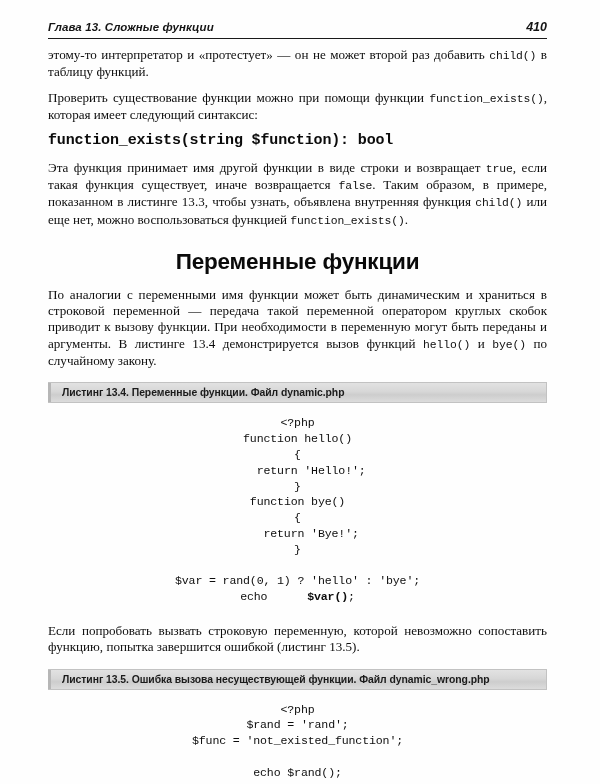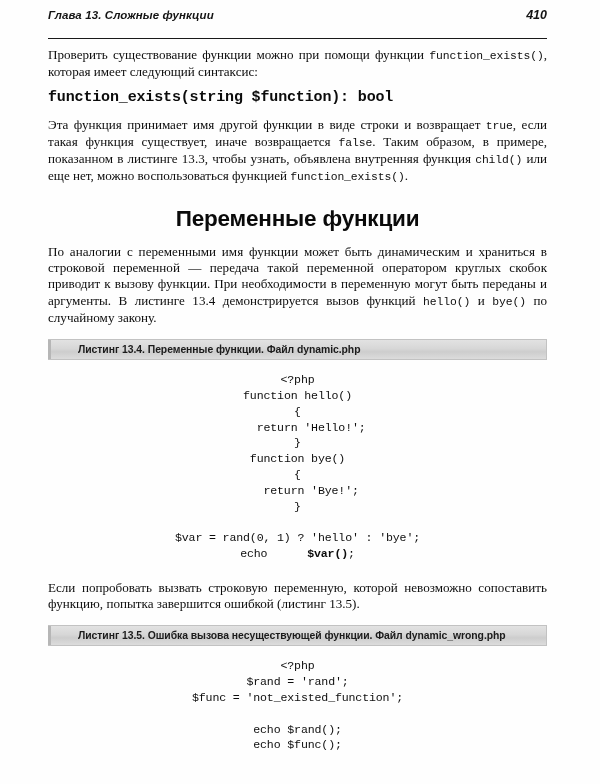--- a/index.html
+++ b/index.html
@@ -17,21 +17,21 @@
     font-family: "Liberation Serif", "DejaVu Serif", serif;
     color: #111111;
     box-sizing: border-box;
   }
 
   
   .running-head {
     position: absolute;
     left: 48px;
     right: 53px;
-    top: 8px;
+    top: 20px;
     height: 22px;
   }
   .running-head .rh-inner {
     display: flex;
     align-items: baseline;
     justify-content: space-between;
   }
   .rh-chapter {
     font-family: "Liberation Sans", "DejaVu Sans", sans-serif;
     font-style: italic;
@@ -124,21 +124,21 @@
     left: 0; top: 0; bottom: 0;
     width: 3px;
     background: #b6b6b6;
   }
   .listing-caption .cap-text {
     font-family: "Liberation Sans", "DejaVu Sans", sans-serif;
     font-weight: bold;
     font-size: 10.4px;
     letter-spacing: -0.05px;
     color: #1b1b1b;
-    padding-left: 30px;
+    padding-left: 14px;
     white-space: nowrap;
   }
 
   
   pre.code {
     margin: 0 0 6px 0;
     font-family: "Liberation Mono", "DejaVu Sans Mono", monospace;
     font-size: 11.6px;
     line-height: 15.8px;
     letter-spacing: -0.15px;
@@ -157,20 +157,21 @@
   <div class="running-head">
     <div class="rh-inner">
       <span class="rh-chapter">Глава 13. Сложные функции</span>
       <span class="rh-pageno">410</span>
     </div>
   </div>
   <div class="rh-rule"></div>
 
   <div class="column">
 
+    <p class="body"><span>этому-то интерпретатор и «протестует» — он не может второй раз добавить </span><code class="inl">child()</code><span> в таблицу функций.</span></p>
 
     <p class="body tight"><span>Проверить существование функции можно при помощи функции </span><code class="inl">function_exists()</code><span>, которая имеет следующий синтаксис:</span></p>
 
     <div class="syntax-line">function_exists(string $function): bool</div>
 
     <p class="body"><span>Эта функция принимает имя другой функции в виде строки и возвращает </span><code class="inl">true</code><span>, если такая функция существует, иначе возвращается </span><code class="inl">false</code><span>. Таким образом, в примере, показанном в листинге 13.3, чтобы узнать, объявлена внутренняя функция </span><code class="inl">child()</code><span> или еще нет, можно воспользоваться функцией </span><code class="inl">function_exists()</code><span>.</span></p>
 
     <h2 class="section">Переменные функции</h2>
 
     <p class="body"><span>По аналогии с переменными имя функции может быть динамическим и храниться в строковой переменной — передача такой переменной оператором круглых скобок приводит к вызову функции. При необходимости в переменную могут быть переданы и аргументы. В листинге 13.4 демонстрируется вызов функций </span><code class="inl">hello()</code><span> и </span><code class="inl">bye()</code><span> по случайному закону.</span></p>

